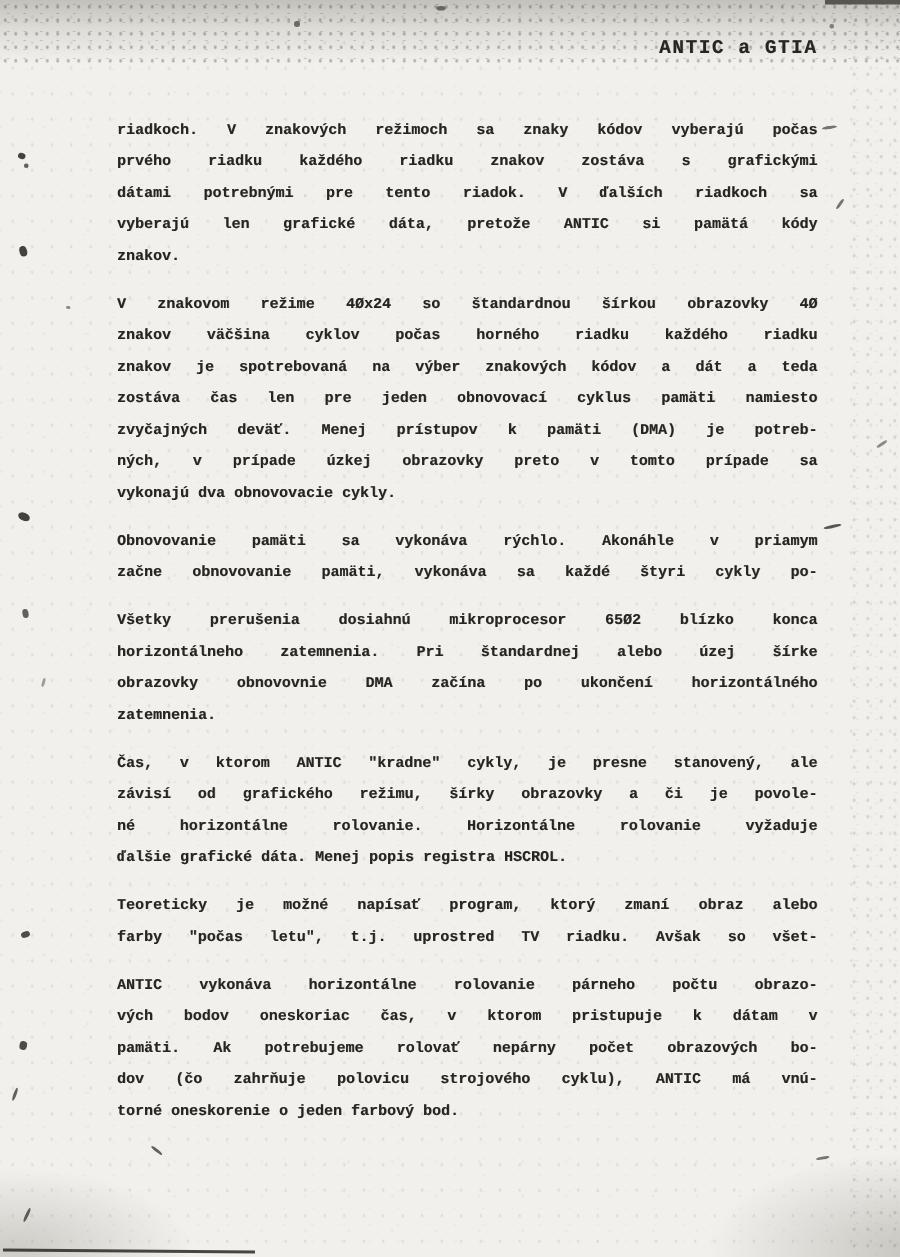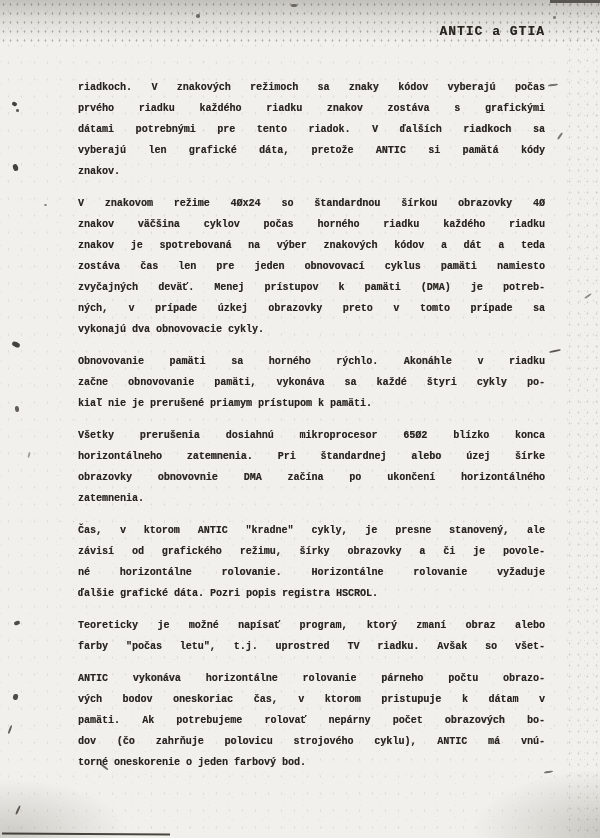--- a/index.html
+++ b/index.html
@@ -85,35 +85,34 @@
     <div class="para">
       <div class="line">V znakovom režime 4Øx24 so štandardnou šírkou obrazovky 4Ø</div>
       <div class="line">znakov väčšina cyklov počas horného riadku každého riadku</div>
       <div class="line">znakov je spotrebovaná na výber znakových kódov a dát a teda</div>
       <div class="line">zostáva čas len pre jeden obnovovací cyklus pamäti namiesto</div>
       <div class="line">zvyčajných deväť. Menej prístupov k pamäti (DMA) je potreb-</div>
       <div class="line">ných, v prípade úzkej obrazovky preto v tomto prípade sa</div>
       <div class="line short">vykonajú dva obnovovacie cykly.</div>
     </div>
     <div class="para">
-      <div class="line">Obnovovanie pamäti sa horného rýchlo. Akonáhle v riadku</div>
+      <div class="line">Obnovovanie pamäti sa vykonáva rýchlo. Akonáhle v priamym</div>
       <div class="line">začne obnovovanie pamäti, vykonáva sa každé štyri cykly po-</div>
-      <div class="line short">kiaľ nie je prerušené priamym prístupom k pamäti.</div>
     </div>
     <div class="para">
       <div class="line">Všetky prerušenia dosiahnú mikroprocesor 65Ø2 blízko konca</div>
       <div class="line">horizontálneho zatemnenia. Pri štandardnej alebo úzej šírke</div>
       <div class="line">obrazovky obnovovnie DMA začína po ukončení horizontálného</div>
       <div class="line short">zatemnenia.</div>
     </div>
     <div class="para">
       <div class="line">Čas, v ktorom ANTIC "kradne" cykly, je presne stanovený, ale</div>
       <div class="line">závisí od grafického režimu, šírky obrazovky a či je povole-</div>
       <div class="line">né horizontálne rolovanie. Horizontálne rolovanie vyžaduje</div>
-      <div class="line short">ďalšie grafické dáta. Pozri popis registra HSCROL.</div>
+      <div class="line short">ďalšie grafické dáta. Menej popis registra HSCROL.</div>
     </div>
     <div class="para">
       <div class="line">Teoreticky je možné napísať program, ktorý zmaní obraz alebo</div>
       <div class="line">farby "počas letu", t.j. uprostred TV riadku. Avšak so všet-</div>
     </div>
     <div class="para">
       <div class="line">ANTIC vykonáva horizontálne rolovanie párneho počtu obrazo-</div>
       <div class="line">vých bodov oneskoriac čas, v ktorom pristupuje k dátam v</div>
       <div class="line">pamäti. Ak potrebujeme rolovať nepárny počet obrazových bo-</div>
       <div class="line">dov (čo zahrňuje polovicu strojového cyklu), ANTIC má vnú-</div>

